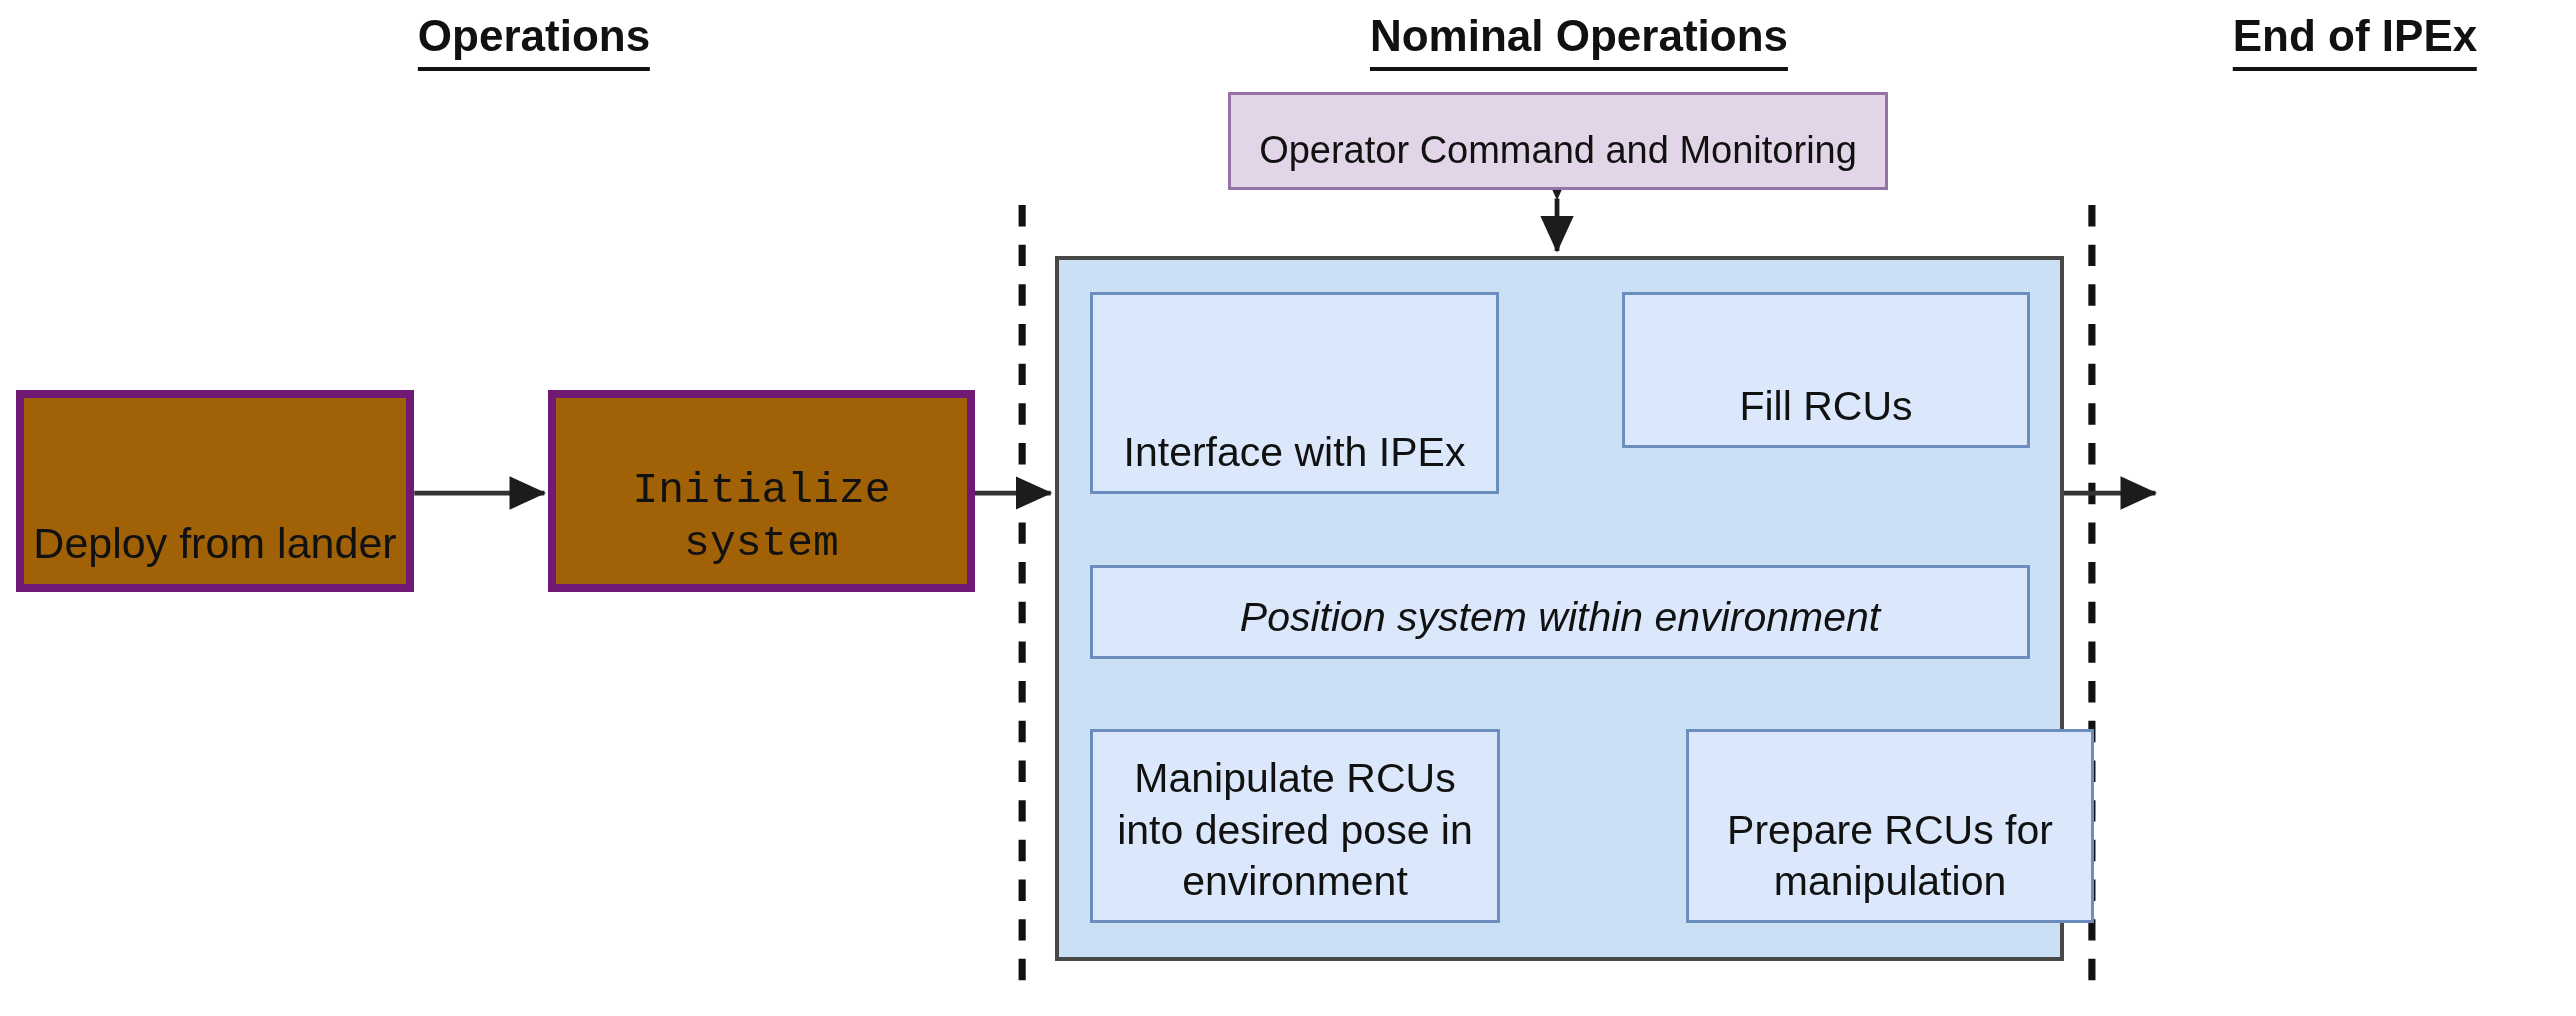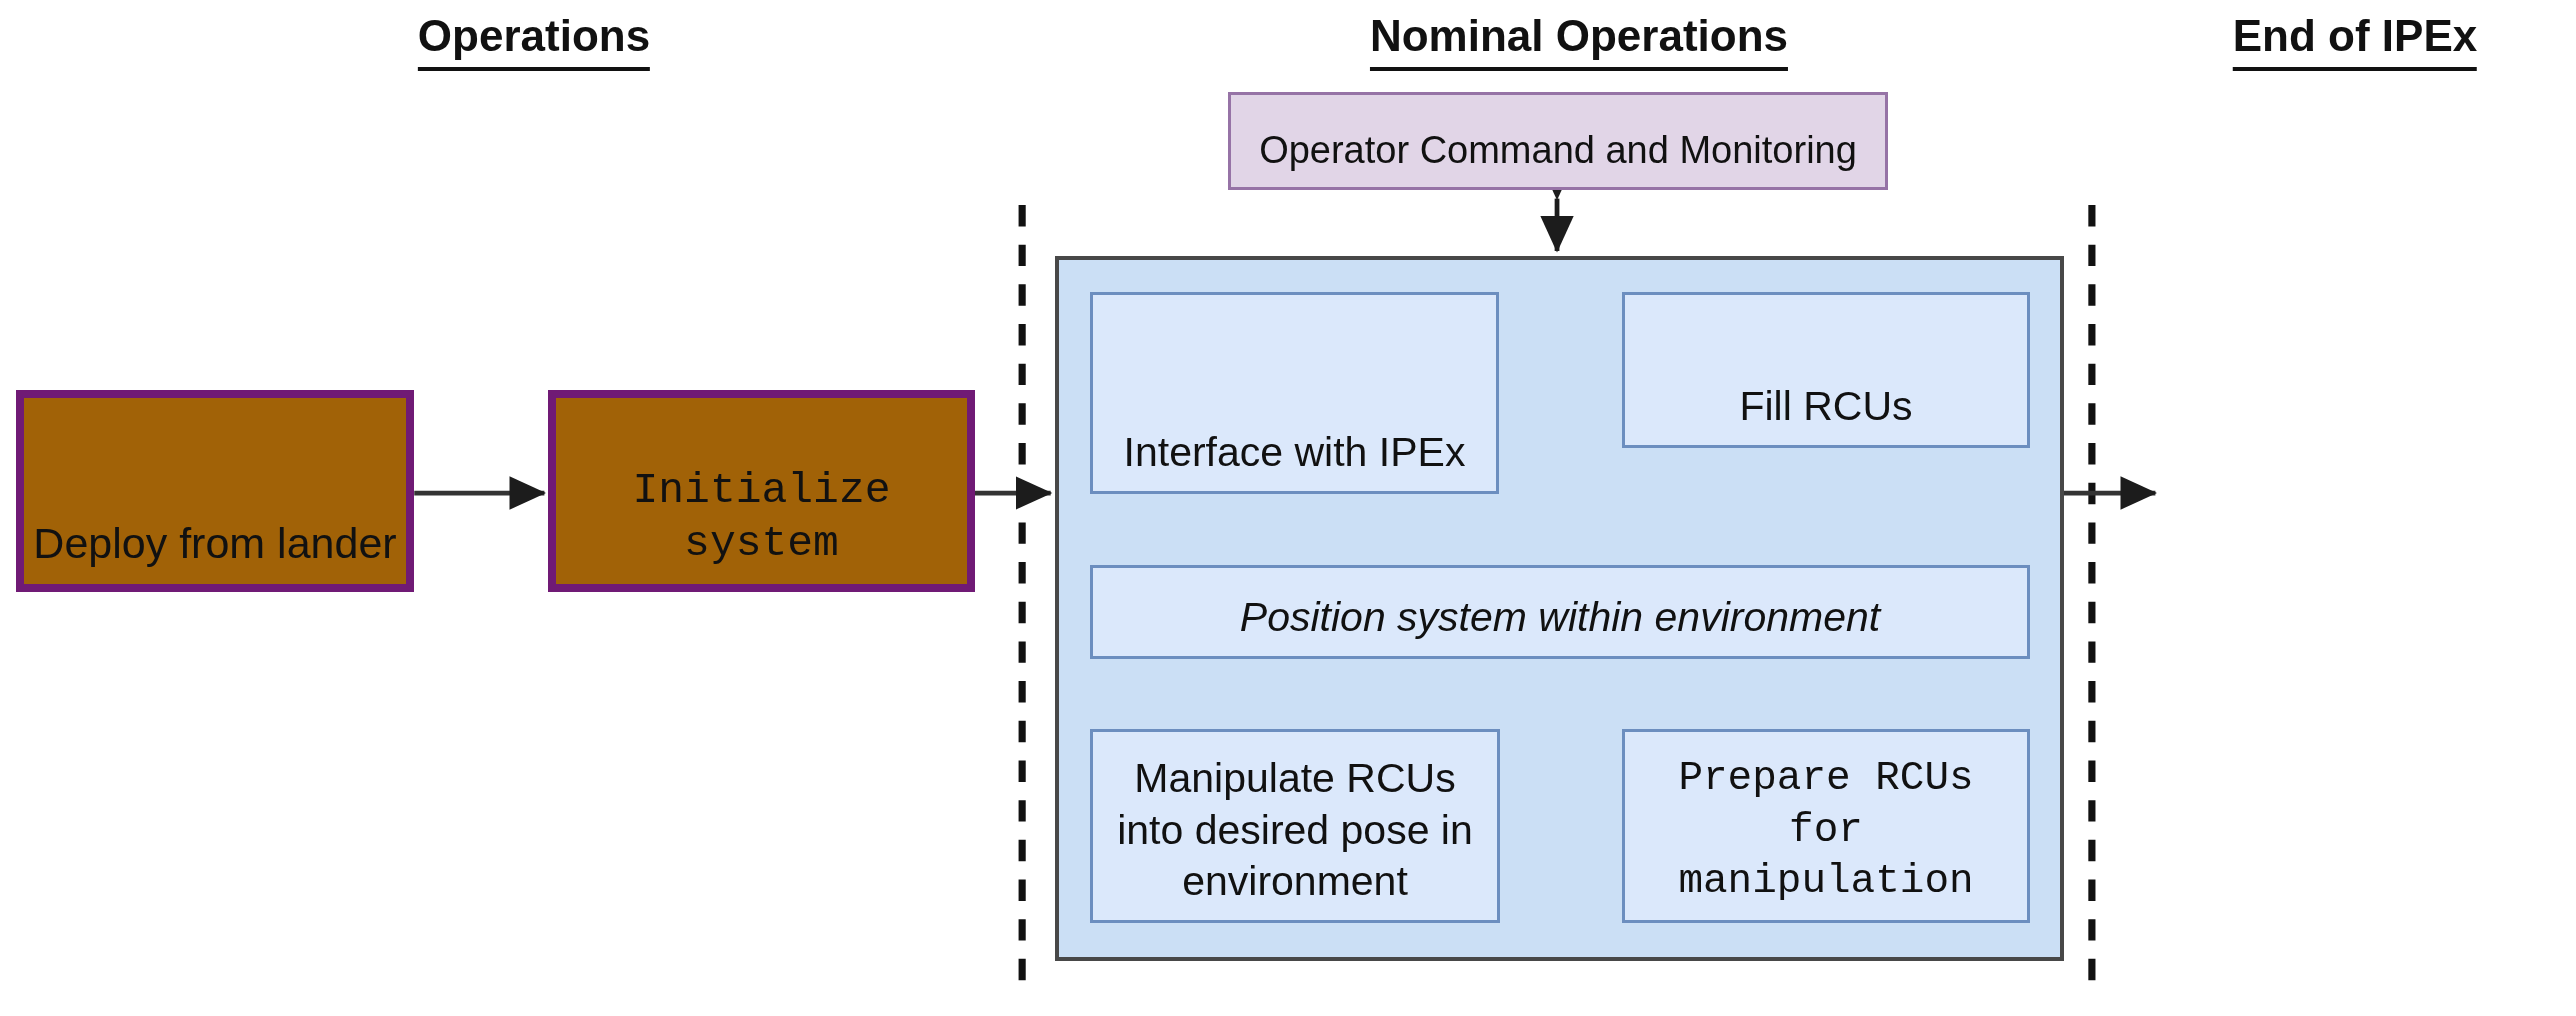--- a/index.html
+++ b/index.html
@@ -74,21 +74,21 @@
   }
   
   #node-deploy-from-lander   { left: 16px;   top: 390px; width: 398px;  height: 202px; }
   #node-initialize-system    { left: 548px;  top: 390px; width: 427px;  height: 202px; font-family: Liberation Mono, monospace; }
   #node-operator-command     { left: 1228px; top: 92px; width: 660px;  height: 98px; }
   #loop-container            { left: 1055px; top: 256px; width: 1009px; height: 705px; }
   #node-interface-with-ipex  { left: 1090px; top: 292px; width: 409px;  height: 202px; }
   #node-fill-rcus            { left: 1622px; top: 292px; width: 408px;  height: 156px; }
   #node-position-system      { left: 1090px; top: 565px; width: 940px; height: 94px; font-style: italic; }
   #node-manipulate-rcus      { left: 1090px; top: 729px; width: 410px;  height: 194px; }
-  #node-prepare-rcus         { left: 1622px; top: 729px; width: 408px;  height: 194px; font-family: Liberation Mono, monospace; }
+  #node-prepare-rcus         { left: 1686px; top: 729px; width: 408px;  height: 194px; }
   #node-decommissioning      { left: 2159px; top: 390px; width: 409px;  height: 199px; }
   #header-deployment         { left: 534px; }
   #header-nominal-operations { left: 1579px; text-decoration: underline; }
   #header-end-of-life        { left: 2355px; }
 </style>
 </head>
 <body>
 
 <div id="canvas">
 

